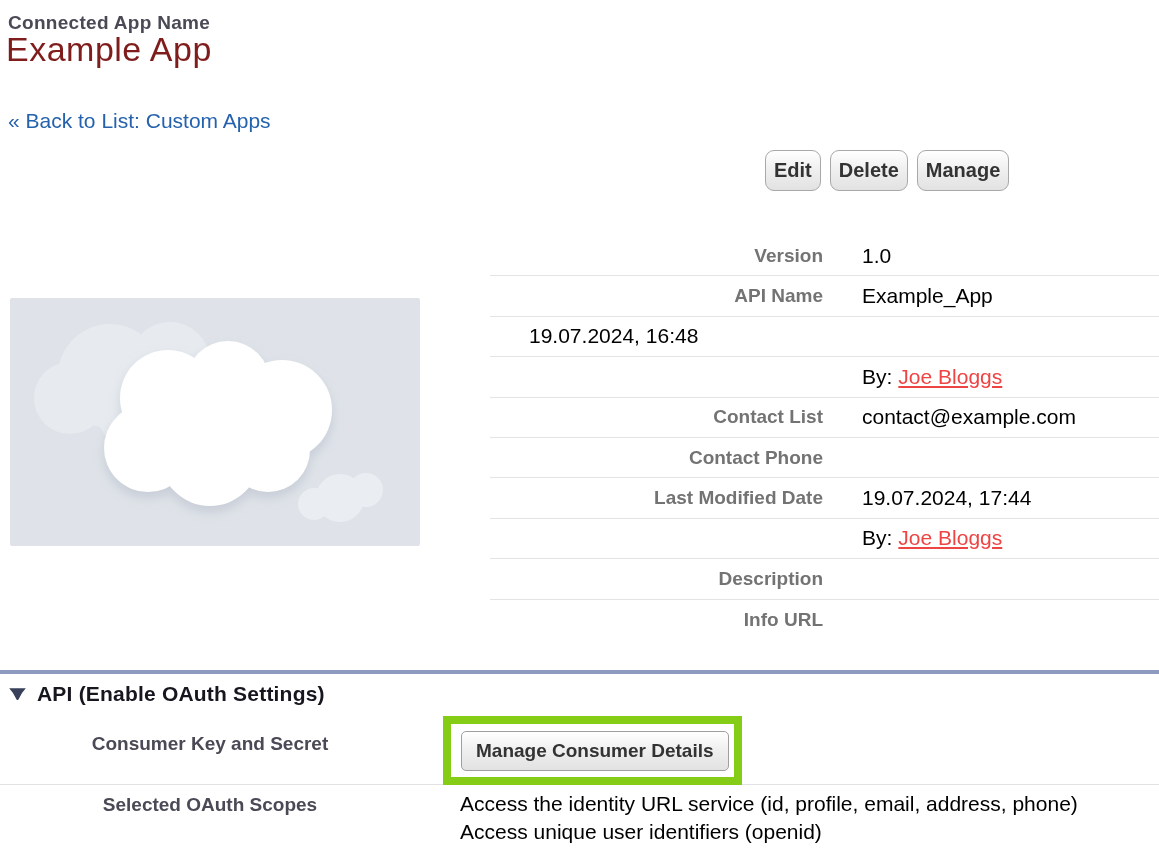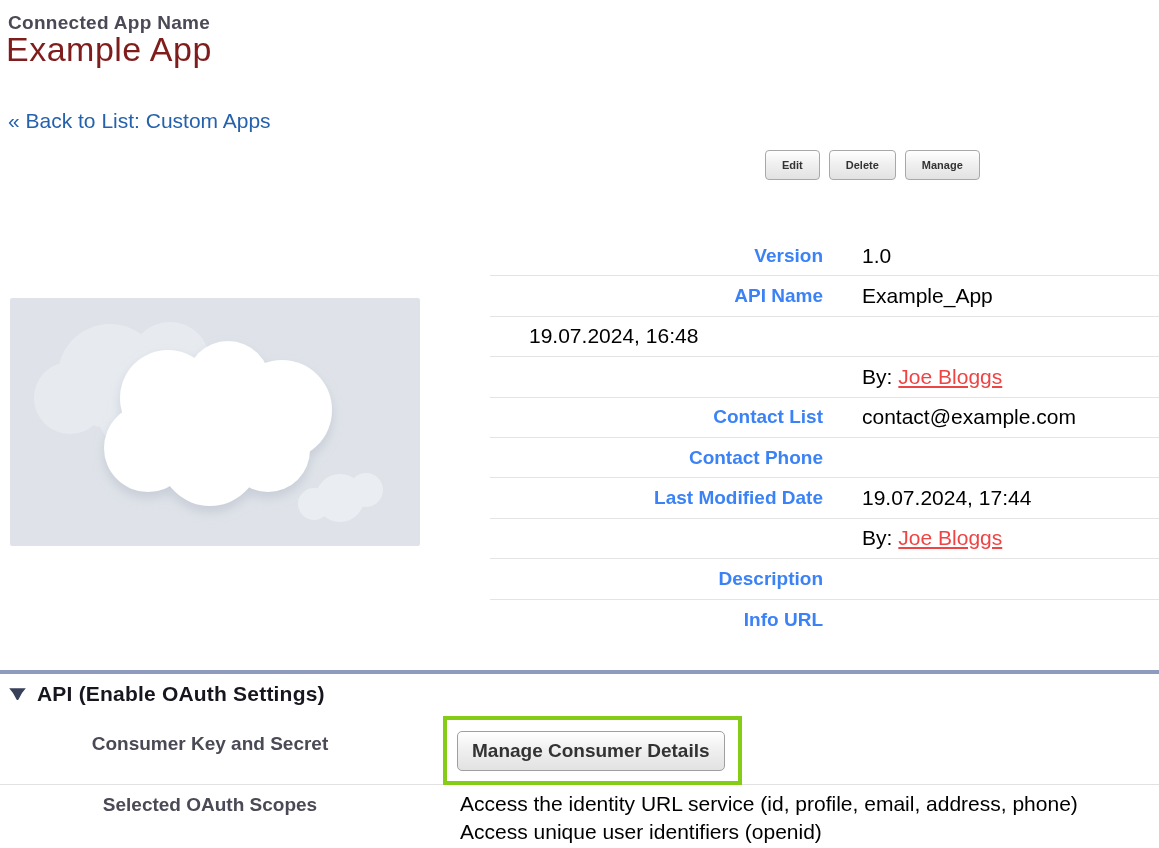--- a/index.html
+++ b/index.html
@@ -10,54 +10,54 @@
   
   .hdr-label{position:absolute;left:8px;top:12px;font-size:19px;font-weight:bold;
              color:#4a4a56;letter-spacing:.3px;}
   .hdr-title{position:absolute;left:6px;top:30px;margin:0;font-size:34px;font-weight:400;
              letter-spacing:.5px;color:#7f1d1d;}
   .back-link{position:absolute;left:8px;top:109px;font-size:21px;color:#2562ad;
              text-decoration:none;cursor:pointer;}
 
   
   .toolbar{position:absolute;left:765px;top:150px;display:flex;gap:9px;}
-  .btn{font-family:"Liberation Sans",sans-serif;font-size:11px;font-weight:bold;color:#333;
+  .btn{font-family:"Liberation Sans",sans-serif;font-size:20px;font-weight:bold;color:#333;
        background:linear-gradient(#ffffff,#f0f0f0 45%,#e2e2e2);
-       border:1px solid #a8a8a8;border-radius:4px;padding:8px 16px;cursor:pointer;}
+       border:1px solid #a8a8a8;border-radius:9px;padding:8px 8px;cursor:pointer;}
   .btn-lg{font-size:19px;padding:8px 14px;border-radius:5px;border-color:#9f9f9f;}
 
   
   .logo{position:absolute;left:10px;top:298px;width:410px;height:248px;
         background:#dfe3e9;border-radius:2px;overflow:hidden;}
 
   
   .detail{position:absolute;left:490px;top:236px;width:669px;}
   .drow{display:flex;align-items:center;height:40.4px;box-sizing:border-box;
         border-bottom:1px solid #e4e4e4;}
   .drow:last-child{border-bottom:none;}
-  .dlabel{width:333px;flex:none;text-align:right;font-weight:bold;font-size:19px;color:#3b82f6;}
+  .dlabel{width:333px;flex:none;text-align:right;font-weight:bold;font-size:19px;color:#737373;}
   .dvalue{padding-left:39px;font-size:21px;color:#000;white-space:nowrap;}
   .by-prefix{margin-right:6px;margin-top:36px;}
   .plink{color:#ef4444;text-decoration:underline;cursor:pointer;text-align:right;}
 
   
   .section-rule{position:absolute;left:0;top:670px;width:1159px;height:4px;background:#8e9abe;}
   .section-hdr{position:absolute;left:8px;top:682px;display:flex;align-items:center;gap:10px;
                cursor:pointer;}
   .section-hdr span{font-size:21px;font-weight:bold;color:#16161f;letter-spacing:.2px;}
   .twisty{display:block;}
 
   
   .bl{position:absolute;left:0;width:420px;text-align:center;
       font-size:19px;font-weight:bold;color:#4a4a56;}
   .consumer-label{top:733px;}
   .scopes-label{top:794px;}
   .hl-line{position:absolute;left:0;top:784px;width:1159px;height:1px;background:#e2e2e2;z-index:1;}
   .red-box{position:absolute;left:443px;top:716px;width:299px;height:69px;box-sizing:border-box;
-           border:4px solid #84cc16;background:#fff;display:flex;align-items:center;
+           border:8px solid #84cc16;background:#fff;display:flex;align-items:center;
            padding-left:10px;z-index:2;}
   .scopes{position:absolute;left:460px;top:790px;font-size:21px;line-height:27.5px;color:#000;}
 </style>
 </head>
 <body>
 
 <div class="page">
 
   <div class="hdr-label">Connected App Name</div>
   <h1 class="hdr-title">Example App</h1>

